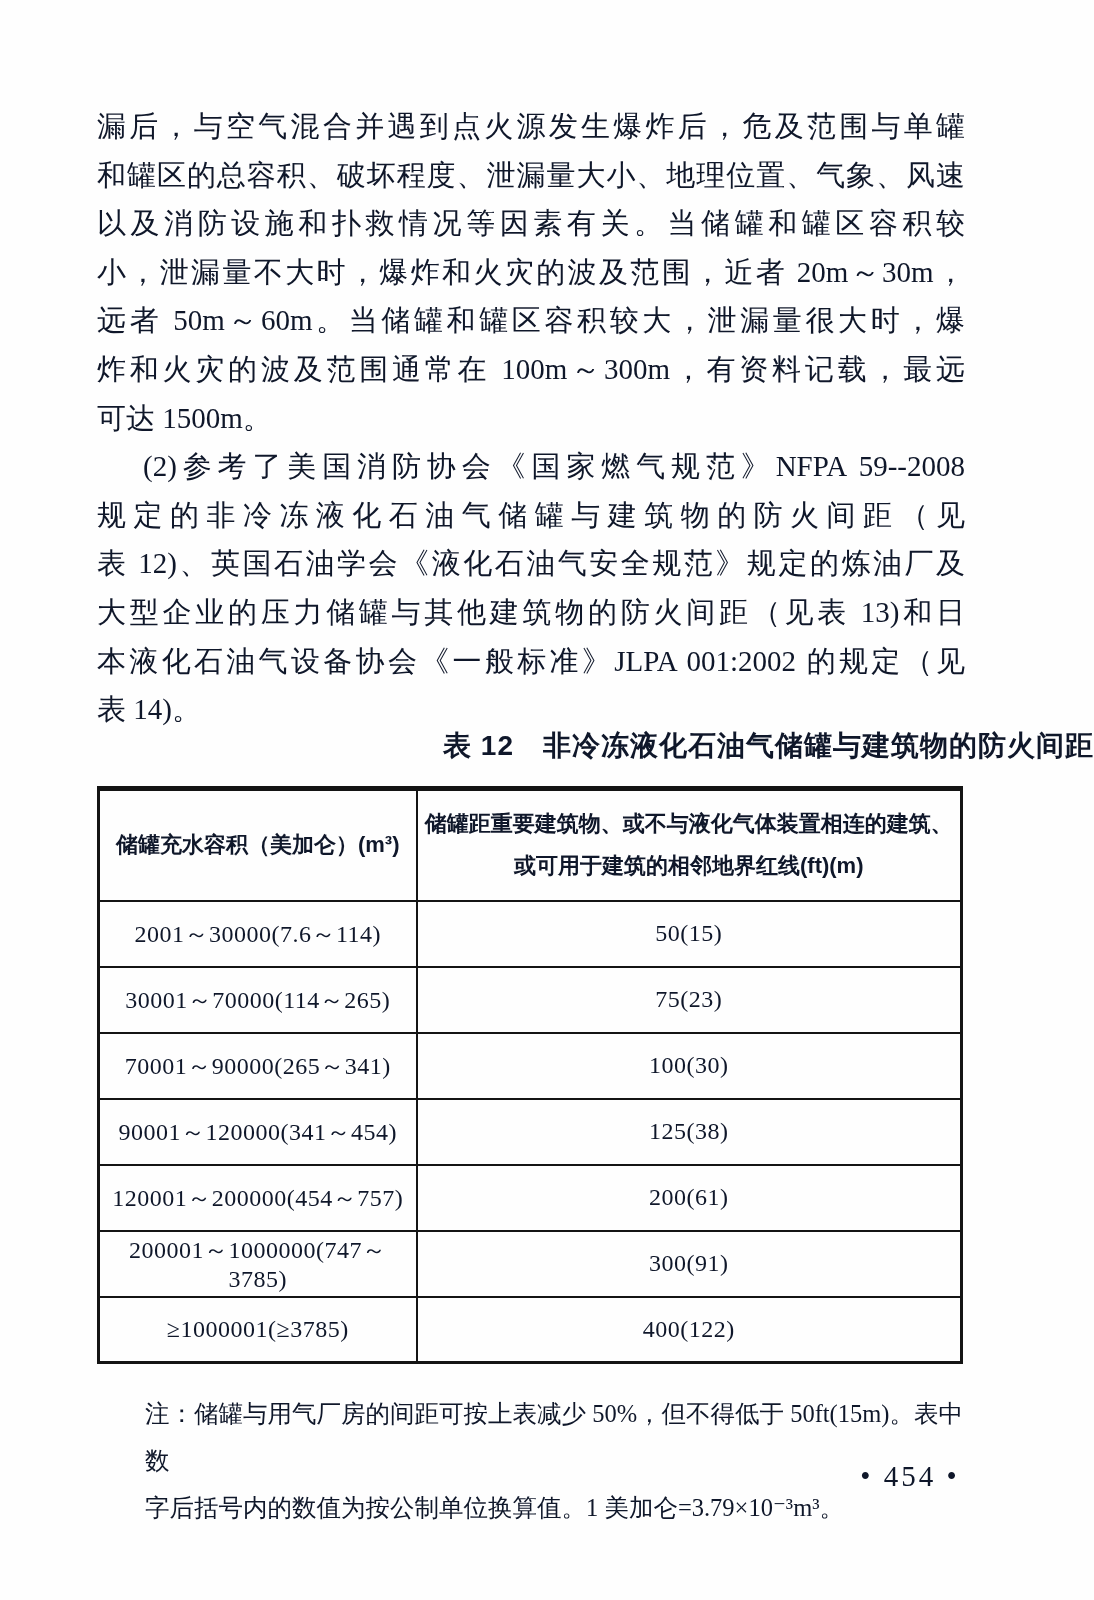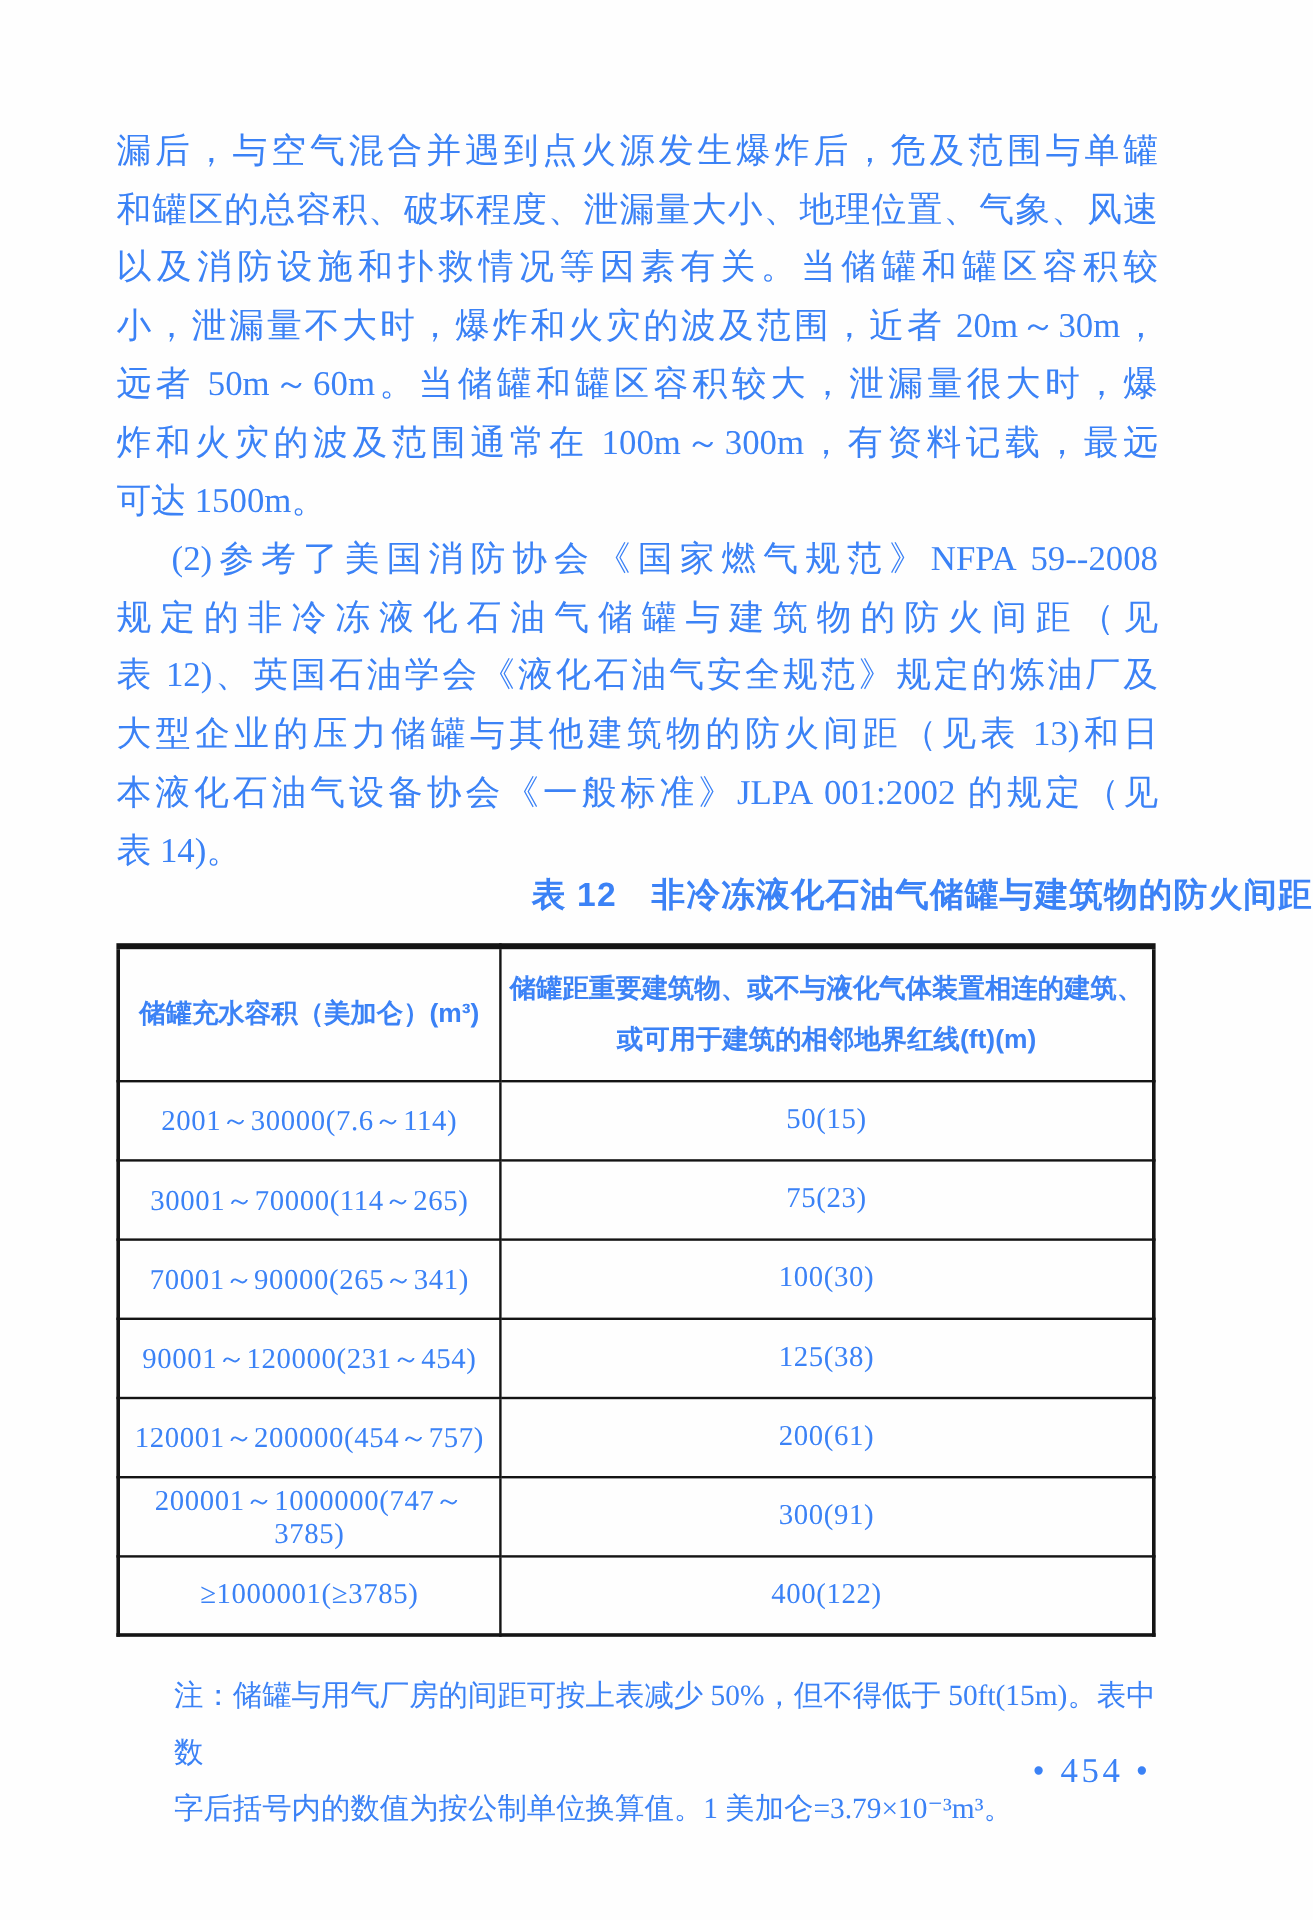--- a/index.html
+++ b/index.html
@@ -2,21 +2,21 @@
 <html lang="zh"><head>
 <meta charset="utf-8">
 <style>
   * { margin: 0; padding: 0; box-sizing: border-box; }
   html, body { background: #ffffff; }
   .page {
     position: relative;
     width: 1094px;
     height: 1600px;
     background: #fefefe;
-    color: #3b82f6;
+    color: #0f172a;
     font-family: "Liberation Serif", "DejaVu Serif", serif;
     overflow: hidden;
   }
   
   .body-text {
     position: absolute;
     left: 97px;
     top: 102px;
     width: 868px;
   }
@@ -142,21 +142,21 @@
       </tr>
       <tr>
         <td>30001～70000(114～265)</td>
         <td>75(23)</td>
       </tr>
       <tr>
         <td>70001～90000(265～341)</td>
         <td>100(30)</td>
       </tr>
       <tr>
-        <td>90001～120000(231～454)</td>
+        <td>90001～120000(341～454)</td>
         <td>125(38)</td>
       </tr>
       <tr>
         <td>120001～200000(454～757)</td>
         <td>200(61)</td>
       </tr>
       <tr>
         <td>200001～1000000(747～3785)</td>
         <td>300(91)</td>
       </tr>

